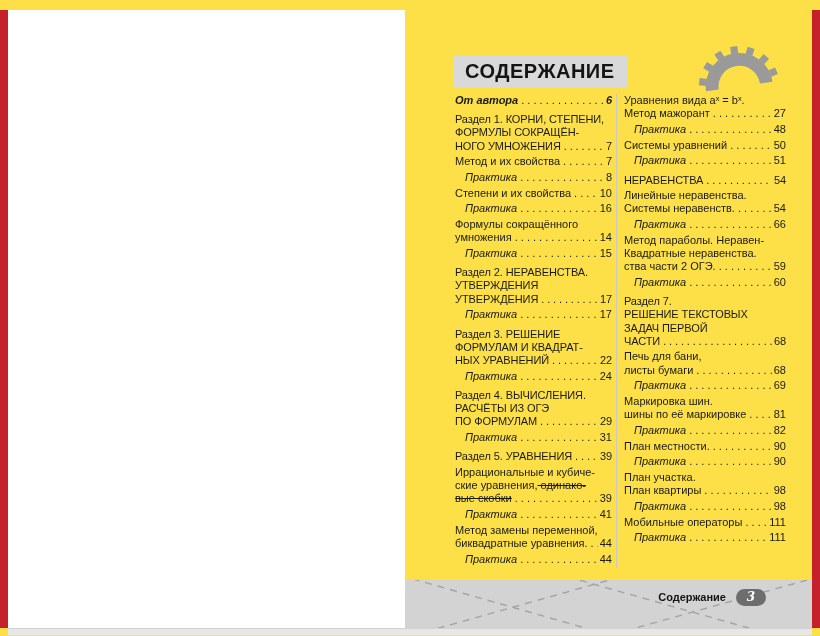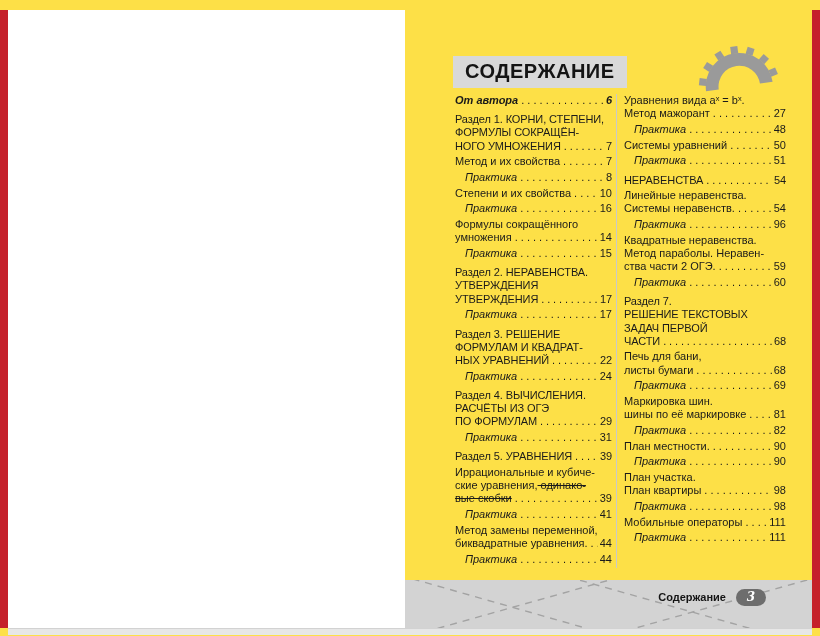--- a/index.html
+++ b/index.html
@@ -267,26 +267,26 @@
           <div class="line last">
             <span>Системы неравенств.</span>
             <span class="dots"></span>
             <span class="pg">54</span>
           </div>
         </div>
         <div class="entry practice">
           <div class="line last">
             <span>Практика</span>
             <span class="dots"></span>
-            <span class="pg">96</span>
-          </div>
-        </div>
-        <div class="entry item">
+            <span class="pg">66</span>
+          </div>
+        </div>
+        <div class="entry item">
+          <div class="line"><span>Метод параболы. Неравен-</span></div>
           <div class="line"><span>Квадратные неравенства.</span></div>
-          <div class="line"><span>Метод параболы. Неравен-</span></div>
           <div class="line last">
             <span>ства части 2 ОГЭ.</span>
             <span class="dots"></span>
             <span class="pg">59</span>
           </div>
         </div>
         <div class="entry practice">
           <div class="line last">
             <span>Практика</span>
             <span class="dots"></span>

